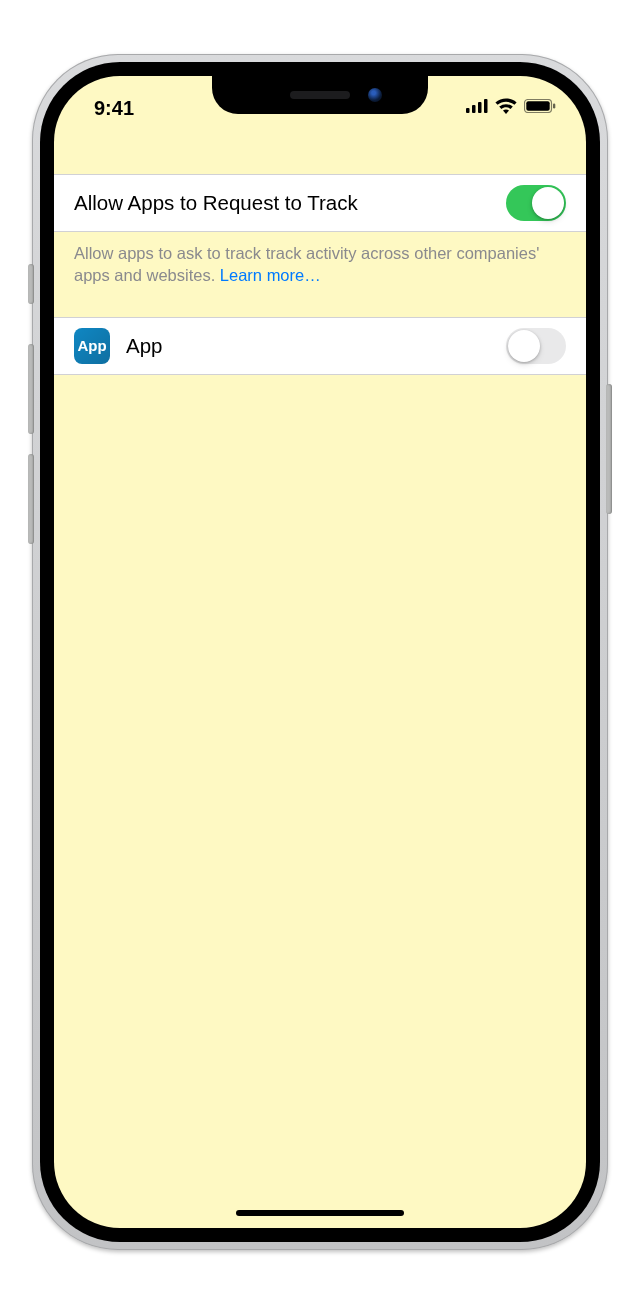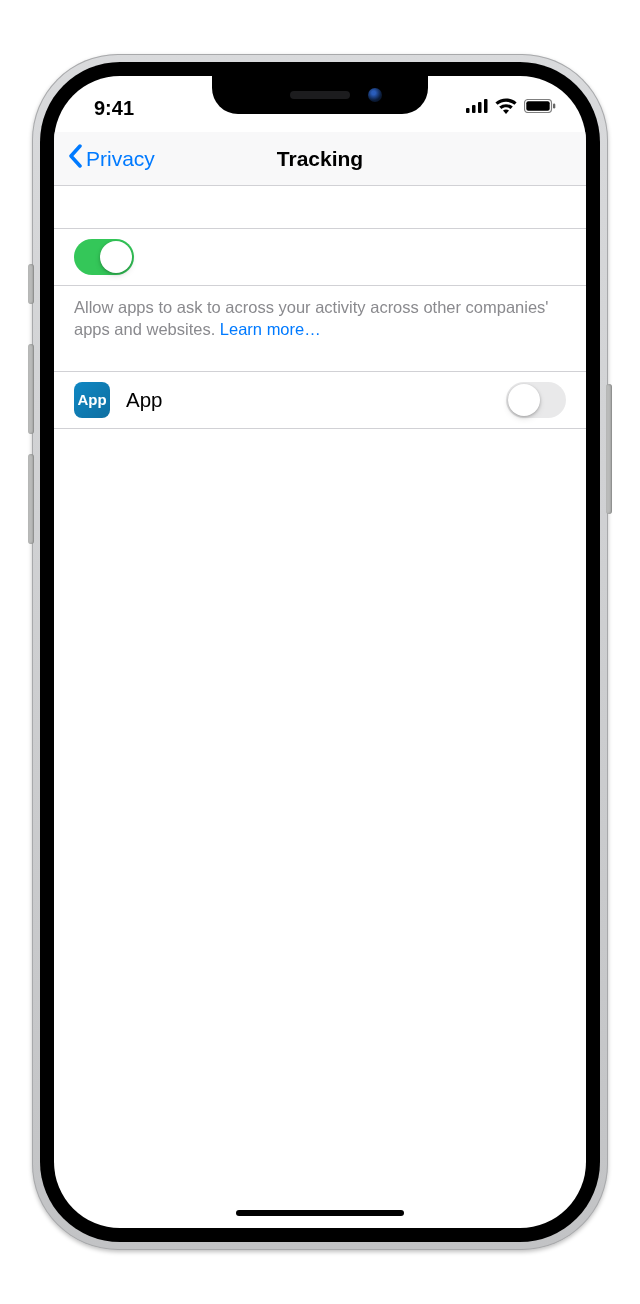--- a/index.html
+++ b/index.html
@@ -38,21 +38,21 @@
       box-shadow: inset -1px 0 2px rgba(0,0,0,.3);
     }
     .side-btn.silence { left: -4px; top: 210px; width: 6px; height: 40px; }
     .side-btn.vol-up { left: -4px; top: 290px; width: 6px; height: 90px; }
     .side-btn.vol-dn { left: -4px; top: 400px; width: 6px; height: 90px; }
     .side-btn.power  { right: -4px; top: 330px; width: 6px; height: 130px; }
 
     .screen {
       position: relative;
       width: 100%; height: 100%;
-      background: #ffffff;
+      background: #fef9c3;
       border-radius: 66px;
       overflow: hidden;
     }
 
     .notch {
       position: absolute;
       top: 0; left: 50%;
       transform: translateX(-50%);
       width: 216px; height: 38px;
       background: #000;
@@ -225,42 +225,32 @@
           <span>
             <svg width="32" height="14" viewBox="0 0 32 14">
               <rect x="0.5" y="0.5" width="27" height="13" rx="3.5" fill="none" stroke="#000" stroke-width="1.2" opacity="0.5"></rect>
               <rect x="2.3" y="2.3" width="23.4" height="9.4" rx="2" fill="#000"></rect>
               <rect x="29" y="4.5" width="2.3" height="5" rx="1.2" fill="#000" opacity="0.6"></rect>
             </svg>
           </span>
         </div>
       </div>
 
-      <div class="nav-bar">
-        <div class="nav-back">
-          <span>
-            <svg width="14" height="24" viewBox="0 0 14 24">
-              <polyline points="12,2 3,12 12,22" fill="none" stroke="#007aff" stroke-width="3.5" stroke-linecap="round" stroke-linejoin="round"></polyline>
-            </svg>
-          </span>
-          <span>Privacy</span>
-        </div>
-        <div class="nav-title">Tracking</div>
-      </div>
 
       <div class="content">
 
         <div class="cell">
+          <span class="cell-label">Allow Apps to Request to Track</span>
           <div class="switch on">
             <div class="knob"></div>
           </div>
         </div>
 
         <div class="footer-text">
-          <span>Allow apps to ask to across your activity across other companies' apps and websites. </span><a href="#">Learn more…</a>
+          <span>Allow apps to ask to track track activity across other companies' apps and websites. </span><a href="#">Learn more…</a>
         </div>
 
         <div class="cell">
           <div class="app-icon">App</div>
           <span class="cell-label">App</span>
           <div class="switch off">
             <div class="knob"></div>
           </div>
         </div>
 

